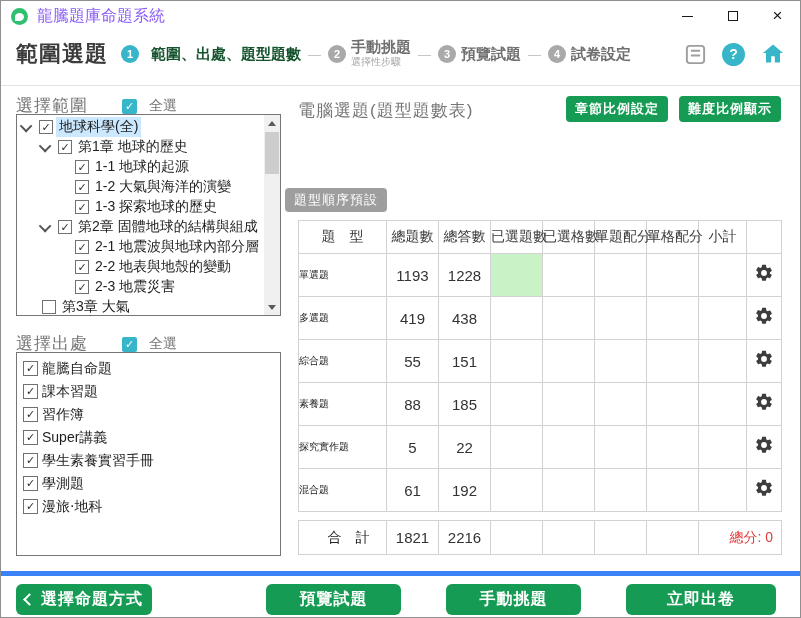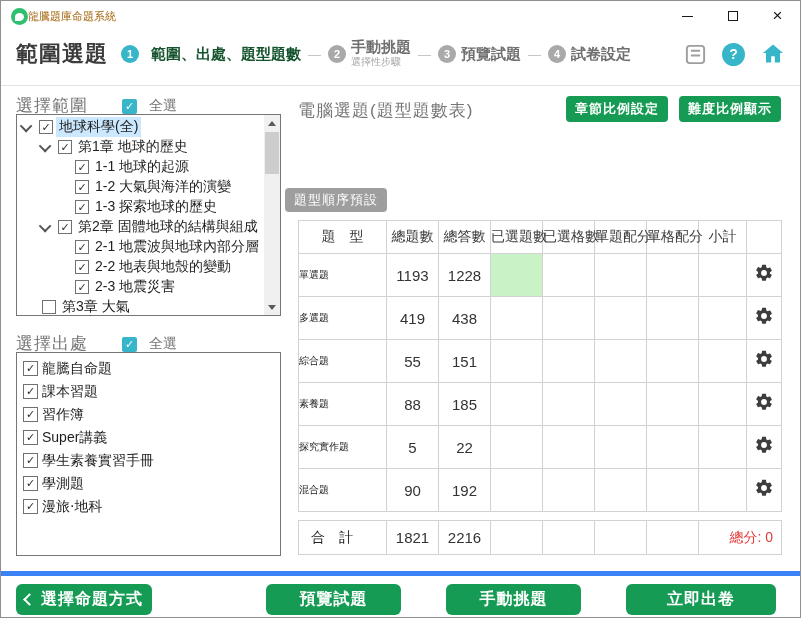--- a/index.html
+++ b/index.html
@@ -3,21 +3,21 @@
 <meta charset="utf-8">
 <style>
   * { box-sizing: border-box; margin: 0; padding: 0; }
   body { margin: 0; font-family: "Liberation Sans", "DejaVu Sans", sans-serif; background: #fff; }
   .window { position: relative; width: 801px; height: 618px; background: #fff; border: 1px solid #8f8f8f; overflow: hidden; }
 
   
   .titlebar { height: 30px; display: flex; align-items: center; padding-left: 10px; background: #fff; }
   .app-icon { width: 17px; height: 17px; border-radius: 50%; background: #2fbf71; position: relative; flex: 0 0 auto; }
   .app-icon::after { content: ""; position: absolute; left: 4px; top: 5px; width: 9px; height: 8px; background: #fff; border-radius: 50% 50% 50% 0; }
-  .title-text { font-size: 11px; color: #a16207; }
+  .title-text { font-size: 16px; color: #8b5cf6; margin-left: 9px; }
   .win-controls { margin-left: auto; display: flex; height: 30px; }
   .win-btn { width: 45px; height: 30px; display: flex; align-items: center; justify-content: center; color: #1a1a1a; cursor: default; }
   .glyph-min { width: 11px; height: 0; border-top: 1px solid #1a1a1a; display: inline-block; }
   .glyph-max { width: 10px; height: 10px; border: 1px solid #1a1a1a; display: inline-block; }
   .glyph-close::before { content: "\00D7"; font-size: 17px; line-height: 1; }
 
   
   .header { height: 55px; border-bottom: 1px solid #e3e3e3; display: flex; align-items: center; padding: 0 14px 8px 15px; }
   .page-title { font-size: 22px; font-weight: bold; color: #3c3c3c; letter-spacing: 1px; white-space: nowrap; }
   .steps { display: flex; align-items: center; margin-left: 13px; }
@@ -72,21 +72,21 @@
   table.ftable { position: absolute; left: 297px; top: 519px; width: 483px; border-collapse: collapse; table-layout: fixed; background: #fff; }
   .qtable th, .qtable td, .ftable td { border: 1px solid #d2d2d2; overflow: visible; }
   .qtable th { height: 33px; font-size: 14px; font-weight: normal; color: #3a3a3a; text-align: center; white-space: nowrap; padding: 0; }
   .qtable td { height: 43px; }
   .ftable td { height: 34px; }
   td.cell-type { font-size: 10px; color: #222; text-align: left; white-space: nowrap; }
   td.cell-num { font-size: 15px; color: #333; text-align: center; }
   td.hl { background: #c9f2c7; }
   td.cell-gear { text-align: center; cursor: pointer; }
   td.cell-score { color: #e23a3a; font-size: 14px; text-align: right; padding-right: 8px; white-space: nowrap; }
-  .ftable .cell-type { padding-left: 12px; font-size: 14px; color: #222; }
+  .ftable .cell-type { text-align: center; padding-left: 12px; font-size: 14px; color: #222; }
 
   
   .bottombar { position: absolute; left: 0; top: 570px; width: 100%; height: 47px; border-top: 5px solid #3b82f6; background: #fff; }
   .gbtn { position: absolute; top: 8px; height: 31px; background: #159b54; border: none; border-radius: 6px; color: #fff; font-size: 16px; font-weight: bold; display: flex; align-items: center; justify-content: center; cursor: pointer; letter-spacing: 1px; font-family: inherit; }
   .chev-left { width: 9px; height: 9px; border-left: 2px solid #fff; border-bottom: 2px solid #fff; transform: rotate(45deg); margin-right: 7px; flex: 0 0 auto; }
 </style>
 </head>
 <body>
 
 <div class="window">
@@ -362,21 +362,21 @@
         <td></td>
         <td></td>
         <td class="cell-gear">
           <svg width="20" height="20" viewBox="0 0 24 24" fill="#3d3d3d">
               <path d="M19.14 12.94a7 7 0 0 0 .06-.94 7 7 0 0 0-.06-.94l2.03-1.58a.5.5 0 0 0 .12-.64l-1.92-3.32a.5.5 0 0 0-.61-.22l-2.39 1a7.07 7.07 0 0 0-1.62-.94l-.36-2.54A.5.5 0 0 0 13.9 2h-3.8a.5.5 0 0 0-.49.42l-.36 2.54a7.07 7.07 0 0 0-1.62.94l-2.39-1a.5.5 0 0 0-.61.22L2.71 8.44a.5.5 0 0 0 .12.64l2.03 1.58a7 7 0 0 0 0 1.88l-2.03 1.58a.5.5 0 0 0-.12.64l1.92 3.32a.5.5 0 0 0 .61.22l2.39-1a7.07 7.07 0 0 0 1.62.94l.36 2.54a.5.5 0 0 0 .49.42h3.8a.5.5 0 0 0 .49-.42l.36-2.54a7.07 7.07 0 0 0 1.62-.94l2.39 1a.5.5 0 0 0 .61-.22l1.92-3.32a.5.5 0 0 0-.12-.64ZM12 15.5A3.5 3.5 0 1 1 15.5 12 3.5 3.5 0 0 1 12 15.5Z"></path>
             </svg>
         </td>
       </tr>
       <tr>
         <td class="cell-type">混合題</td>
-        <td class="cell-num">90</td>
+        <td class="cell-num">61</td>
         <td class="cell-num">192</td>
         <td></td>
         <td></td>
         <td></td>
         <td></td>
         <td></td>
         <td class="cell-gear">
           <svg width="20" height="20" viewBox="0 0 24 24" fill="#3d3d3d">
               <path d="M19.14 12.94a7 7 0 0 0 .06-.94 7 7 0 0 0-.06-.94l2.03-1.58a.5.5 0 0 0 .12-.64l-1.92-3.32a.5.5 0 0 0-.61-.22l-2.39 1a7.07 7.07 0 0 0-1.62-.94l-.36-2.54A.5.5 0 0 0 13.9 2h-3.8a.5.5 0 0 0-.49.42l-.36 2.54a7.07 7.07 0 0 0-1.62.94l-2.39-1a.5.5 0 0 0-.61.22L2.71 8.44a.5.5 0 0 0 .12.64l2.03 1.58a7 7 0 0 0 0 1.88l-2.03 1.58a.5.5 0 0 0-.12.64l1.92 3.32a.5.5 0 0 0 .61.22l2.39-1a7.07 7.07 0 0 0 1.62.94l.36 2.54a.5.5 0 0 0 .49.42h3.8a.5.5 0 0 0 .49-.42l.36-2.54a7.07 7.07 0 0 0 1.62-.94l2.39 1a.5.5 0 0 0 .61-.22l1.92-3.32a.5.5 0 0 0-.12-.64ZM12 15.5A3.5 3.5 0 1 1 15.5 12 3.5 3.5 0 0 1 12 15.5Z"></path>
             </svg>

